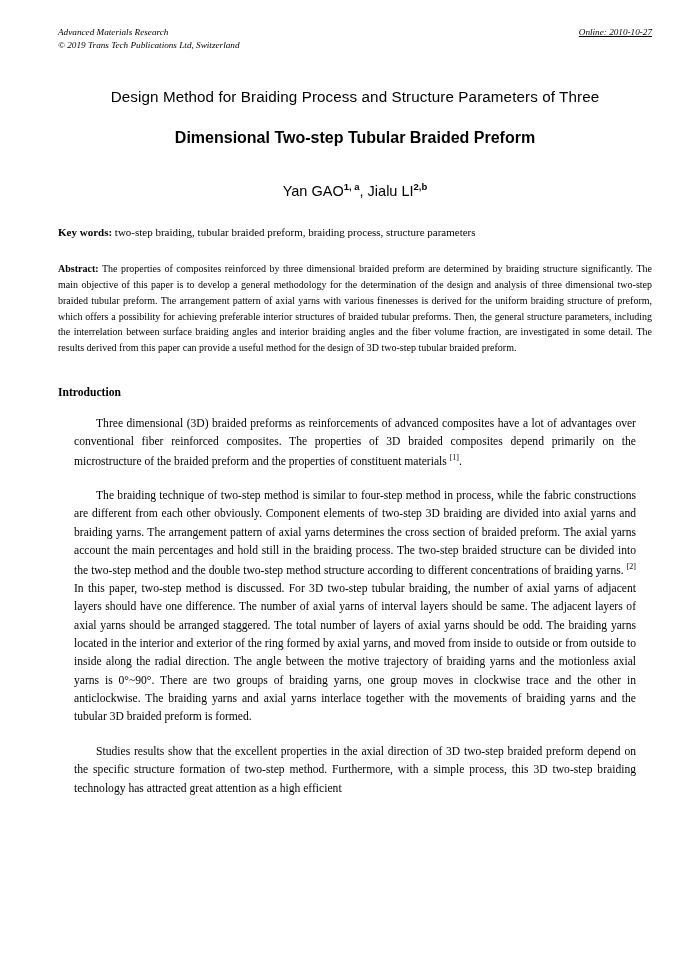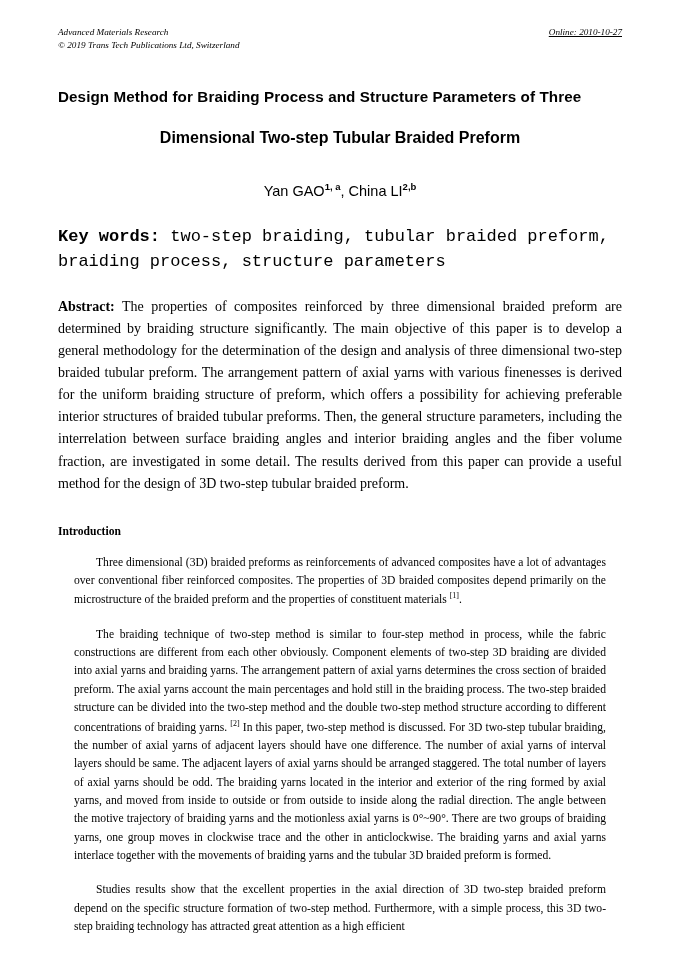--- a/index.html
+++ b/index.html
@@ -7,40 +7,40 @@
     padding: 0;
     background: #b8b8b8;
   }
   .page {
     width: 678px;
     height: 959px;
     background: #ffffff;
     margin: 0 auto;
     position: relative;
     box-sizing: border-box;
-    padding: 26px 56px 0 58px;
+    padding: 26px 26px 0 58px;
     font-family: "Liberation Serif", serif;
     color: #000000;
     overflow: hidden;
   }
   .journal-header {
     display: flex;
     justify-content: space-between;
     align-items: flex-start;
     font-style: italic;
     font-size: 9.2px;
     line-height: 1.42;
   }
   .journal-left { width: 70%; }
   .journal-right { text-align: right; white-space: nowrap; padding-top: 0px; text-decoration: underline;}
   .jline { display: block; }
 
   .title {
-    text-align: left;
-    font-weight: bold;
+    text-align: center;
+    font-weight: normal;
     font-size: 15.2px;
     font-family: "Liberation Sans", sans-serif;
     line-height: 1.5;
     margin-top: 34px;
     letter-spacing: 0.1px;
   }
   .title-line2 {
     text-align: center;
     font-weight: bold;
     font-size: 16px;
@@ -65,29 +65,29 @@
   .affiliation sup { font-size: 7.4px; }
   .emails {
     text-align: center;
     font-size: 10.2px;
     font-family: "Liberation Sans", sans-serif;
     margin-top: 12px;
   }
   .emails sup { font-size: 7.4px; }
 
   .keywords {
-    font-size: 17px;
-    font-family: Liberation Mono, monospace;
+    font-size: 11px;
+    font-family: Liberation Serif, serif;
     margin-top: 25px;
     line-height: 1.5;
   }
   .keywords b { font-weight: bold; }
 
   .abstract {
-    font-size: 14px;
+    font-size: 10px;
     line-height: 1.58;
     margin-top: 21px;
     text-align: justify;
   }
   .abstract b { font-weight: bold; }
 
   .section-head {
     font-size: 11.6px;
     font-weight: bold;
     margin-top: 30px;
@@ -112,21 +112,21 @@
       <span class="jline">Advanced Materials Research</span>
       <span class="jline">© 2019 Trans Tech Publications Ltd, Switzerland</span>
     </div>
     <div class="journal-right">Online: 2010-10-27</div>
   </div>
 
   <div class="title">Design Method for Braiding Process and Structure Parameters of Three</div>
   <div class="title-line2">Dimensional Two-step Tubular Braided Preform</div>
 
   <div class="authors">
-    <span>Yan GAO</span><sup>1, a</sup><span>, </span><span>China LI</span><sup>2,b</sup>
+    <span>Yan GAO</span><sup>1, a</sup><span>, </span><span>Jialu LI</span><sup>2,b</sup>
   </div>
 
 
 
   <div class="keywords">
     <b>Key words:</b><span> two-step braiding, tubular braided preform, braiding process, structure parameters</span>
   </div>
 
   <div class="abstract">
     <b>Abstract:</b><span> The properties of composites reinforced by three dimensional braided preform are determined by braiding structure significantly. The main objective of this paper is to develop a general methodology for the determination of the design and analysis of three dimensional two-step braided tubular preform. The arrangement pattern of axial yarns with various finenesses is derived for the uniform braiding structure of preform, which offers a possibility for achieving preferable interior structures of braided tubular preforms. Then, the general structure parameters, including the interrelation between surface braiding angles and interior braiding angles and the fiber volume fraction, are investigated in some detail. The results derived from this paper can provide a useful method for the design of 3D two-step tubular braided preform.</span>

